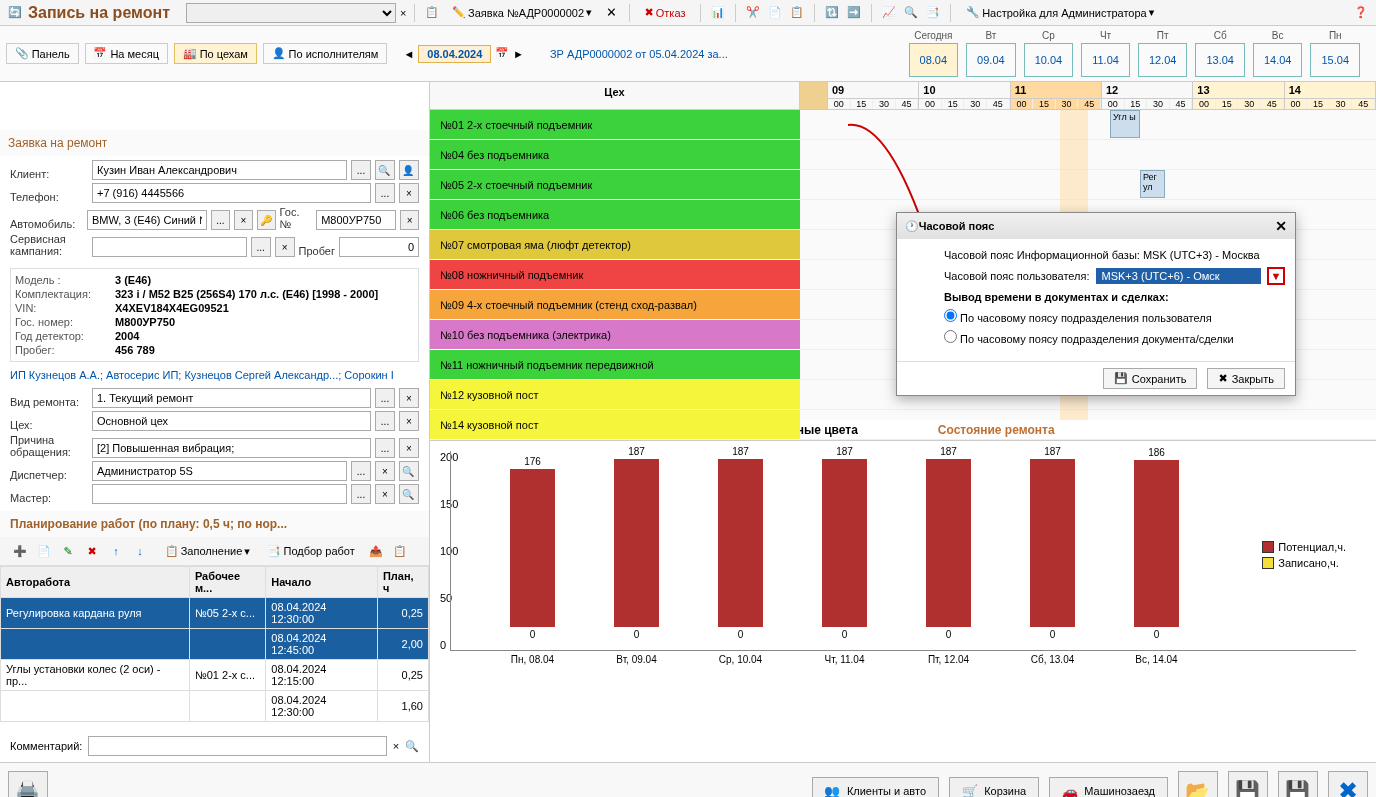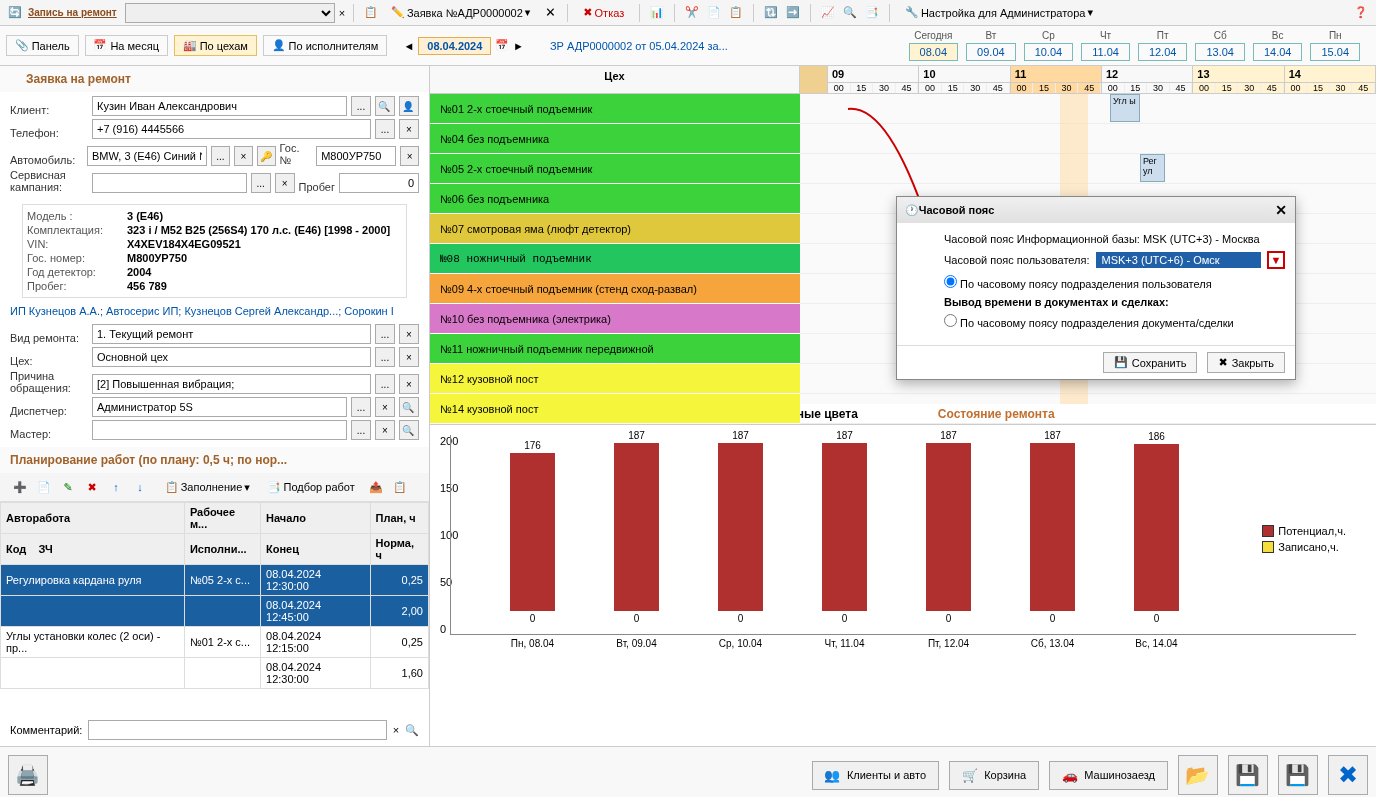--- a/index.html
+++ b/index.html
@@ -1,40 +1,40 @@
 <!DOCTYPE html>
 <html><head>
 <meta charset="utf-8">
 <style>
 * { box-sizing: border-box; margin: 0; padding: 0; font-family: Arial, sans-serif; font-size: 11px; }
 body { background: #fff; }
 .toolbar { display: flex; align-items: center; gap: 4px; padding: 2px 6px; background: #f5f5f5; border-bottom: 1px solid #ccc; height: 26px; }
-.toolbar .title { color: #8b4d1e; font-size: 10px; font-weight: bold; margin-right: 4px; text-decoration: underline; }
+.toolbar .title { color: #8b4d1e; font-size: 16px; font-weight: bold; margin-right: 12px; }
 .toolbar .icon { width: 18px; height: 18px; display: inline-flex; align-items: center; justify-content: center; cursor: pointer; }
 .toolbar select, .toolbar input { height: 20px; border: 1px solid #aaa; padding: 0 4px; }
 .toolbar .sep { width: 1px; height: 18px; background: #ccc; margin: 0 4px; }
 .tb-btn { padding: 2px 6px; border: 1px solid transparent; cursor: pointer; display: inline-flex; align-items: center; gap: 2px; }
 .row2 { display: flex; align-items: center; gap: 6px; padding: 4px 6px; background: #fafafa; border-bottom: 1px solid #ccc; }
 .row2 .tab { padding: 3px 8px; border: 1px solid #ccc; cursor: pointer; display: inline-flex; align-items: center; gap: 3px; font-size: 11px; }
 .row2 .tab.active { background: #fff3d1; border-color: #e0c060; }
 .date-nav { display: flex; align-items: center; gap: 4px; margin-left: 10px; }
 .date-nav .date-val { background: #ffefd4; border: 1px solid #e0b050; padding: 2px 8px; font-weight: bold; color: #0055aa; }
 .date-tabs { display: flex; align-items: center; margin-left: auto; margin-right: 6px; }
 .date-tabs .day-col { display: flex; flex-direction: column; align-items: center; padding: 0 4px; }
 .date-tabs .day-name { font-size: 10px; color: #555; }
-.date-tabs .day-btn { border: 1px solid #7bb; color: #0055aa; padding: 2px 10px; margin-top: 2px; cursor: pointer; }
+.date-tabs .day-btn { border: 1px solid #7bb; color: #0055aa; padding: 10px 10px; margin-top: 2px; cursor: pointer; }
 .main { display: flex; height: 680px; }
 .left-panel { width: 430px; border-right: 1px solid #ccc; display: flex; flex-direction: column; overflow: hidden; }
-.section-title { color: #a0622a; font-weight: bold; padding: 6px 26px; background: #fafafa; font-size: 12px; }
+.section-title { color: #a0622a; font-weight: normal; padding: 6px 8px; background: #fafafa; font-size: 12px; margin-top: 48px; }
 .form-area { padding: 4px 10px; }
 .form-row { display: flex; align-items: flex-end; margin-bottom: 3px; gap: 4px; }
 .form-row label { width: 78px; font-size: 11px; color: #333; }
 .form-row input, .form-row select { flex: 1; height: 20px; border: 1px solid #aaa; padding: 0 4px; font-size: 11px; }
 .form-row .mini-btn { width: 20px; height: 20px; border: 1px solid #aaa; background: #f0f0f0; cursor: pointer; display: inline-flex; align-items: center; justify-content: center; font-size: 10px; }
-.details { border: 1px solid #ddd; margin: 4px 22px; padding: 4px; font-size: 11px; }
+.details { border: 1px solid #ddd; margin: 4px 10px; padding: 4px; font-size: 11px; }
 .details .drow { display: flex; padding: 1px 0; }
 .details .drow .dl { width: 100px; color: #555; }
 .details .drow .dv { flex: 1; font-weight: bold; }
 .link-line { padding: 3px 10px; color: #0055aa; font-size: 11px; white-space: nowrap; overflow: hidden; text-overflow: ellipsis; }
 .plan-title { color: #a0622a; font-weight: bold; padding: 6px 10px; background: #fafafa; font-size: 12px; }
 .plan-toolbar { display: flex; align-items: center; gap: 4px; padding: 4px 10px; background: #f5f5f5; border-bottom: 1px solid #ddd; }
 .plan-toolbar .pt-btn { width: 20px; height: 20px; display: inline-flex; align-items: center; justify-content: center; cursor: pointer; }
 .plan-table { flex: 1; overflow: auto; }
 .plan-table table { width: 100%; border-collapse: collapse; }
 .plan-table th, .plan-table td { border: 1px solid #ddd; padding: 3px 5px; font-size: 11px; text-align: left; }
@@ -282,26 +282,20 @@
     </div>
     <div class="plan-table">
       <table>
         <thead>
           <tr>
             <th>Авторабота</th>
             <th>Рабочее м...</th>
             <th>Начало</th>
             <th>План, ч</th>
           </tr>
-          <tr>
-            <th><span>Код</span> &nbsp;&nbsp;&nbsp;<span>ЗЧ</span></th>
-            <th>Исполни...</th>
-            <th>Конец</th>
-            <th>Норма, ч</th>
-          </tr>
         </thead>
         <tbody id="plan-rows">
             <tr class="sel" style="background: rgb(26, 95, 160); color: rgb(255, 255, 255);">
               <td>Регулировка кардана руля</td>
               <td>№05  2-х с...</td>
               <td>08.04.2024 12:30:00</td>
               <td style="text-align:right">0,25</td>
             </tr>
             <tr class="sel dark" style="background: rgb(26, 95, 160); color: rgb(255, 255, 255);">
               <td></td>
@@ -393,21 +387,21 @@
           </div>
         </div>
     </div>
     <div class="sched-body">
       <div class="sched-rows" id="sched-rows">
           <div class="srow" style="background: rgb(60, 210, 60);">№01  2-х стоечный подъемник</div>
           <div class="srow" style="background: rgb(60, 210, 60);">№04  без подъемника</div>
           <div class="srow" style="background: rgb(60, 210, 60);">№05  2-х стоечный подъемник</div>
           <div class="srow" style="background: rgb(60, 210, 60);">№06  без подъемника</div>
           <div class="srow" style="background: rgb(224, 200, 60);">№07  смотровая яма (люфт детектор)</div>
-          <div class="srow" style="background: #22c55e; font-family: Liberation Mono, monospace;">№08  ножничный подъемник</div>
+          <div class="srow" style="background: #ef4444;">№08  ножничный подъемник</div>
           <div class="srow" style="background: rgb(245, 165, 60);">№09  4-х стоечный подъемник (стенд сход-развал)</div>
           <div class="srow" style="background: rgb(216, 120, 200);">№10 без подъемника (электрика)</div>
           <div class="srow" style="background: rgb(60, 210, 60);">№11 ножничный подъемник передвижной</div>
           <div class="srow" style="background: rgb(245, 245, 60);">№12 кузовной пост</div>
           <div class="srow" style="background: rgb(245, 245, 60);">№14 кузовной пост</div>
         </div>
       <div class="vertical-date">
         <span>08.04  понедельник MSK+3 (UTC+6) - Омск</span>
       </div>
       <div class="sched-grid" id="sched-grid">
@@ -443,22 +437,22 @@
       </div>
       <div class="tp-body">
         <div class="tp-row blue">Часовой пояс Информационной базы: MSK (UTC+3) - Москва</div>
         <div class="tp-row tp-select">
           <span>Часовой пояс пользователя:</span>
           <span class="sel">
               <span>MSK+3 (UTC+6) - Омск</span>
             </span>
           <span class="dd">▼</span>
         </div>
+        <div class="tp-row blue" style="font-weight:bold">Вывод времени в документах и сделках:</div>
         <div class="tp-row"><label><input type="radio" checked="" style=""> <span>По часовому поясу подразделения пользователя</span></label></div>
-        <div class="tp-row blue" style="font-weight:bold">Вывод времени в документах и сделках:</div>
         <div class="tp-row"><label><input type="radio" style=""> <span>По часовому поясу подразделения документа/сделки</span></label></div>
       </div>
       <div class="tp-footer">
         <button>💾 <span>Сохранить</span></button>
         <button>✖ <span>Закрыть</span></button>
       </div>
     </div>
 
     <div class="chart-tabs">
       <span style="font-weight:bold">Служебные цвета</span>

